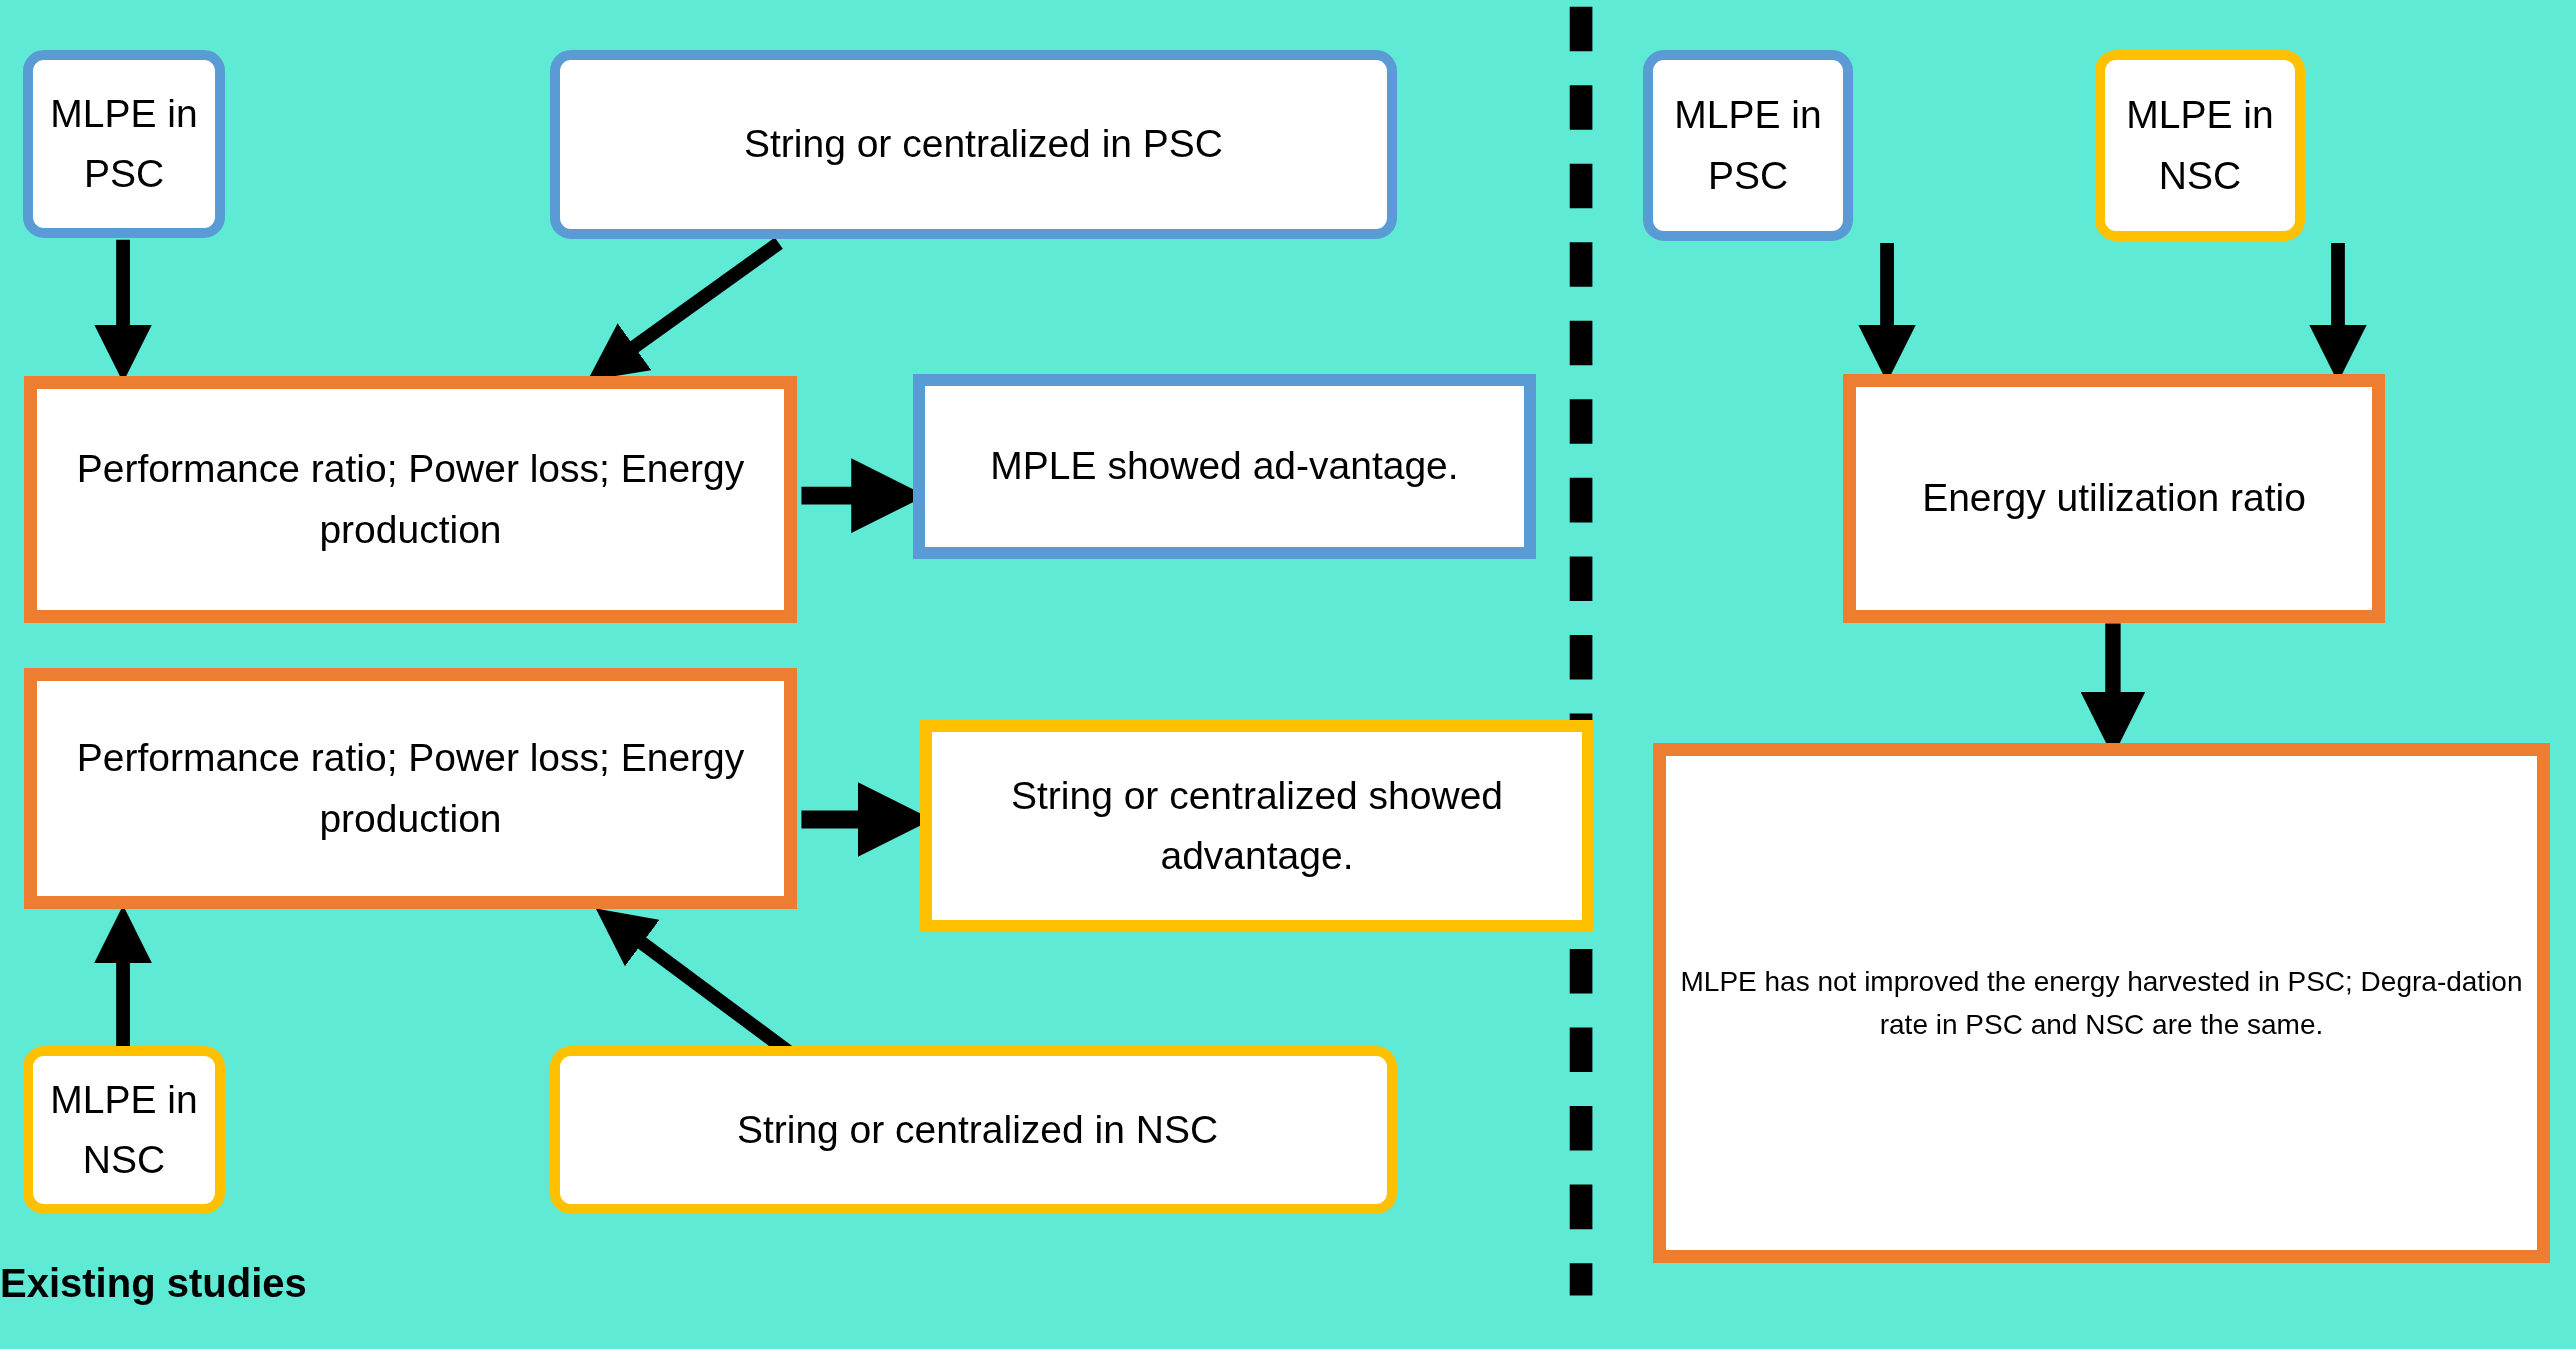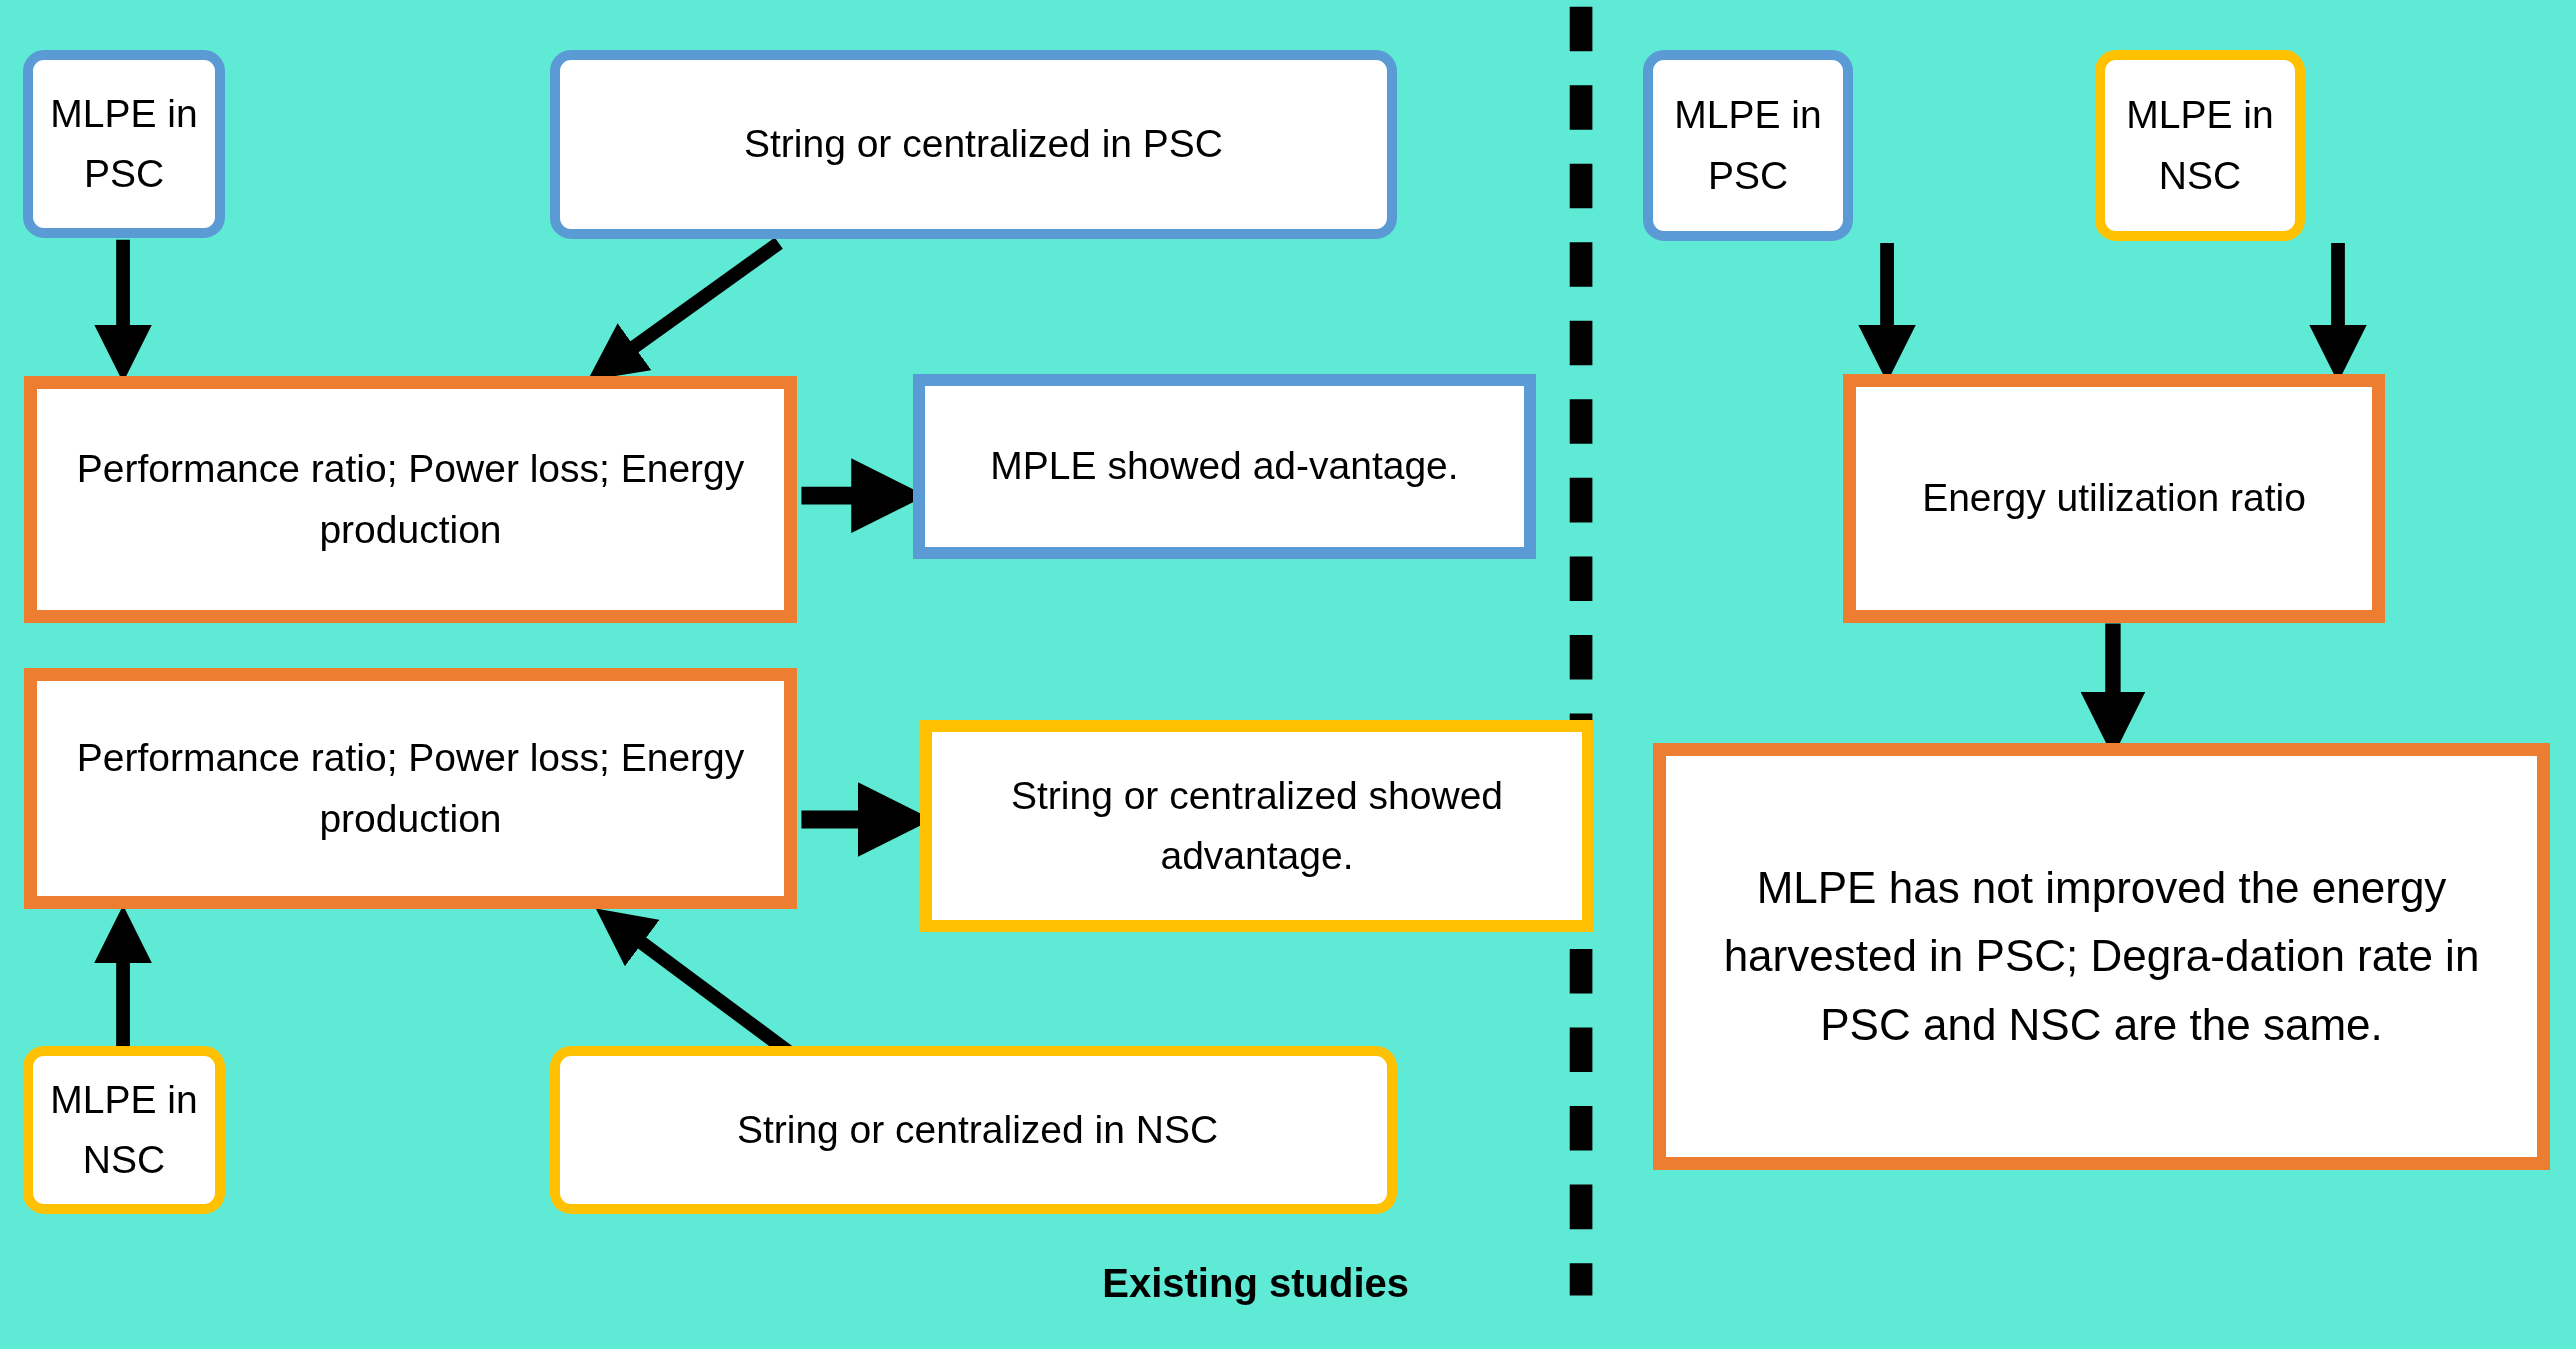--- a/index.html
+++ b/index.html
@@ -36,21 +36,21 @@
     display: block;
     width: 100%;
     padding: 0 11.3px;
     box-sizing: border-box;
     white-space: pre-line;
   }
   .panel-label {
     position: absolute;
     font-weight: bold;
     color: #000000;
-    text-align: right;
+    text-align: left;
     white-space: nowrap;
   }
   svg.arrows {
     position: absolute;
     left: 0;
     top: 0;
     width: 2576px;
     height: 1350px;
     pointer-events: none;
   }
@@ -127,19 +127,19 @@
   </div>
 
   <div class="node rounded" style="left:2095px; top:50px; width:210px; height:191px; border:10.5px solid #FFC000; font-size:39px;">
     <span class="nodetext">MLPE in NSC</span>
   </div>
 
   <div class="node sq" style="left:1843px; top:374px; width:542px; height:249px; border:13.8px solid #ED7D31; font-size:39px;">
     <span class="nodetext">Energy utilization ratio</span>
   </div>
 
-  <div class="node sq" style="left:1653px; top:743px; width:897px; height:427px; border:13.8px solid #ED7D31; font-size:44px;">
+  <div class="node sq" style="left:1653px; top:743px; width:897px; height:520px; border:13.8px solid #ED7D31; font-size:28px;">
     <span class="nodetext">MLPE has not improved the energy harvested in PSC; Degra-dation rate in PSC and NSC are the same.</span>
   </div>
 
 
 </div>
 
 
 </body></html>

